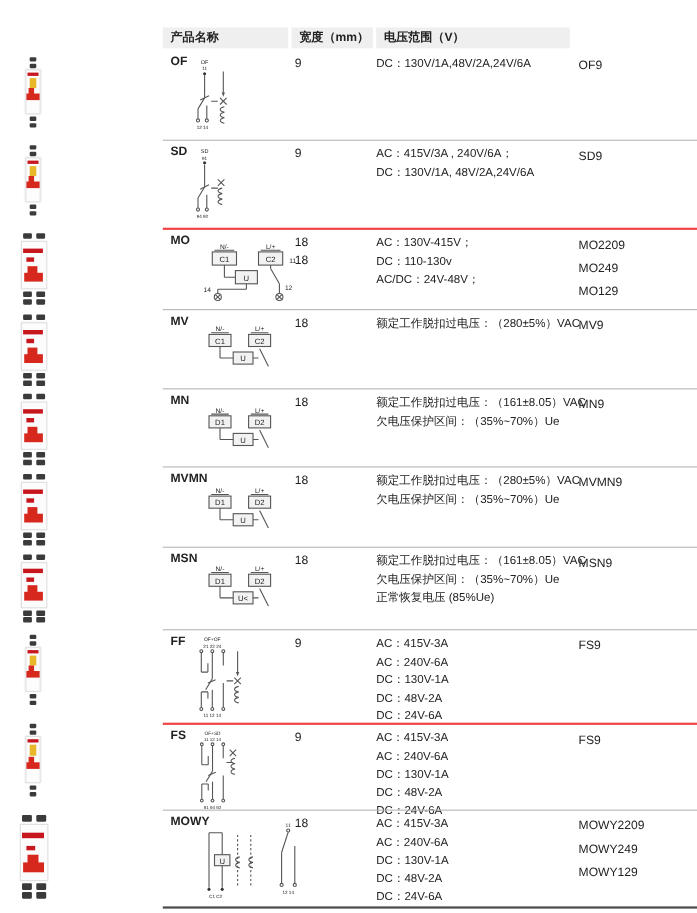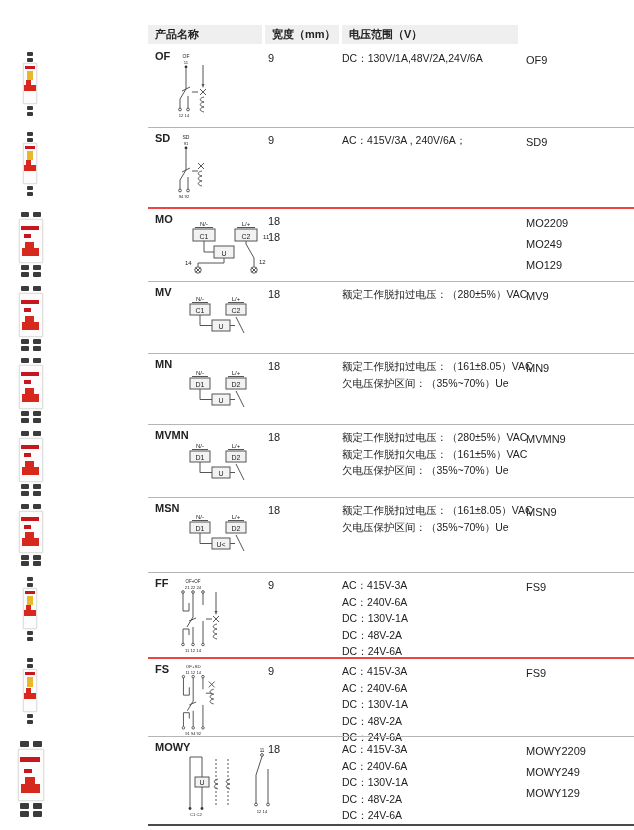--- a/index.html
+++ b/index.html
@@ -242,20 +242,21 @@
         <line x1="30" y1="38" x2="36" y2="38"></line>
         <line x1="36" y1="30" x2="42" y2="36"></line>
         <line x1="42" y1="30" x2="36" y2="36"></line>
         <path d="M40,38 c-5,1 -5,4 0,5 c-5,1 -5,4 0,5 c-5,1 -5,4 0,5"></path>
       </svg>
       <div class="cell-width">
           <div>9</div>
         </div>
       <div class="cell-volt">
         <div>AC：415V/3A , 240V/6A；</div>
+        <div>DC：130V/1A, 48V/2A,24V/6A</div>
       </div>
       <div class="cell-order">
           <div>SD9</div>
         </div>
     </div>
 
     <div class="trow dark" style="height:74px">
       <span class="cell-name">MO</span>
       <svg class="diag" style="left:26px;top:10px" width="110" height="58" viewBox="0 0 110 58">
         <text x="30" y="7" class="d6" text-anchor="middle">N/-</text>
@@ -283,20 +284,25 @@
         <line x1="24" y1="44" x2="24" y2="47.5"></line>
         <circle class="ring" cx="24" cy="51" r="3.2"></circle>
         <line x1="21.8" y1="48.8" x2="26.2" y2="53.2"></line>
         <line x1="26.2" y1="48.8" x2="21.8" y2="53.2"></line>
         <text x="11" y="46" class="d6">14</text>
       </svg>
       <div class="cell-width">
         <div>18</div>
         <div>18</div>
       </div>
+      <div class="cell-volt">
+        <div>AC：130V-415V；</div>
+        <div>DC：110-130v</div>
+        <div>AC/DC：24V-48V；</div>
+      </div>
       <div class="cell-order">
         <div>MO2209</div>
         <div>MO249</div>
         <div>MO129</div>
       </div>
     </div>
 
     <div class="trow" style="height:72px">
       <span class="cell-name">MV</span>
       <svg class="diag" style="left:30px;top:12px" width="90" height="44" viewBox="0 0 90 44">
@@ -372,21 +378,20 @@
         <rect x="34" y="26" width="18" height="11"></rect>
         <text x="43" y="34.5" class="d7" text-anchor="middle">U</text>
         <line x1="52" y1="31.5" x2="57" y2="31.5"></line>
         <line x1="58" y1="23" x2="66" y2="39"></line>
       </svg>
       <div class="cell-width">
           <div>18</div>
         </div>
       <div class="cell-volt">
         <div>额定工作脱扣过电压：（280±5%）VAC</div>
-        <div>额定工作脱扣欠电压：（161±5%）VAC</div>
         <div>欠电压保护区间：（35%~70%）Ue</div>
       </div>
       <div class="cell-order">
           <div>MVMN9</div>
         </div>
     </div>
 
     <div class="trow" style="height:75px">
       <span class="cell-name">MSN</span>
       <svg class="diag" style="left:30px;top:14px" width="90" height="44" viewBox="0 0 90 44">
@@ -404,20 +409,21 @@
         <text x="43" y="34.5" class="d7" text-anchor="middle">U&lt;</text>
         <line x1="52" y1="31.5" x2="57" y2="31.5"></line>
         <line x1="58" y1="23" x2="66" y2="39"></line>
       </svg>
       <div class="cell-width">
           <div>18</div>
         </div>
       <div class="cell-volt">
         <div>额定工作脱扣过电压：（161±8.05）VAC</div>
         <div>欠电压保护区间：（35%~70%）Ue</div>
+        <div>正常恢复电压 (85%Ue)</div>
       </div>
       <div class="cell-order">
           <div>MSN9</div>
         </div>
     </div>
 
     <div class="trow" style="height:85px">
       <span class="cell-name">FF</span>
       <svg class="diag" style="left:18px;top:4px" width="70" height="80" viewBox="0 0 70 80">
         <text x="27" y="6" class="d45" text-anchor="middle">OF+OF</text>

